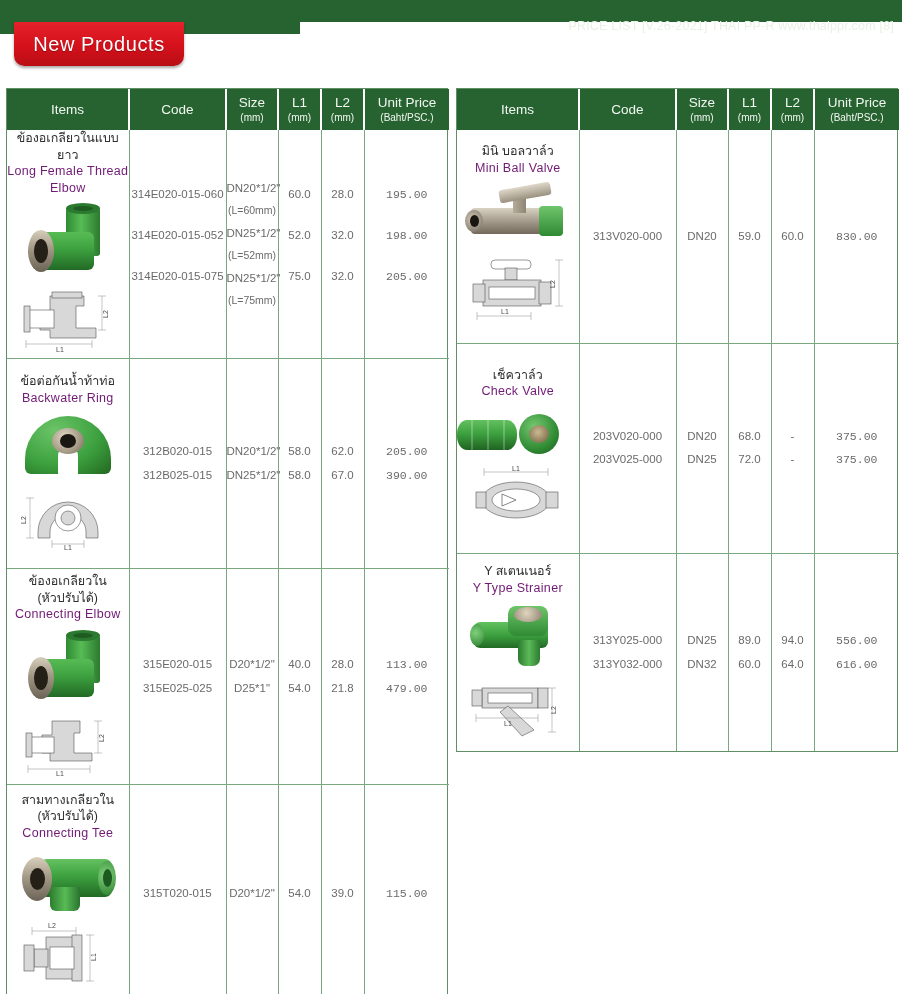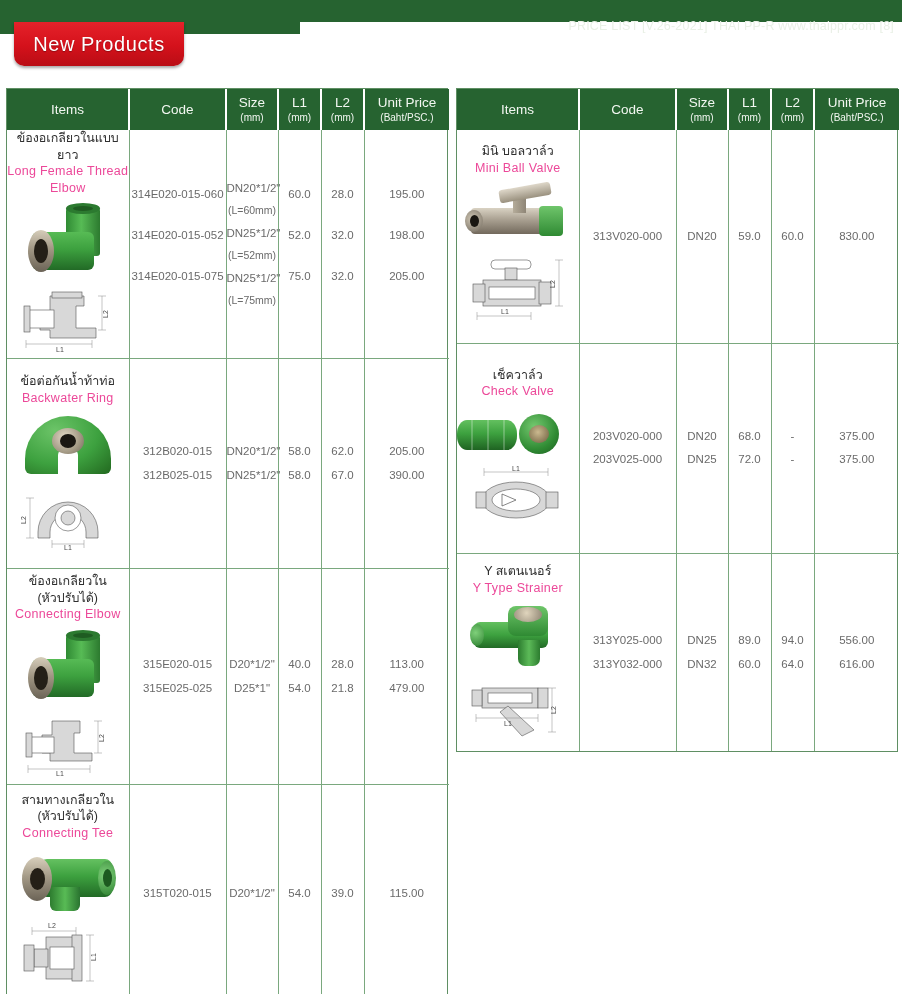--- a/index.html
+++ b/index.html
@@ -64,29 +64,29 @@
 
   table.price td {
     border-right: 1.5px solid #7aa87e;
     border-bottom: 1.5px solid #7aa87e;
     color: #6a6a6a;
     font-size: 11.5px;
     text-align: center;
     vertical-align: middle;
     padding: 0;
   }
-  table.price td:last-child { border-right: none; }
+  table.price td:last-child { border-right: none; font-family: Liberation Mono, monospace; }
   tr.last-row td { border-bottom: none; }
 
   td.items-cell {
     text-align: left; vertical-align: top; position: relative;
     padding: 7px 6px 6px 8px;
   }
   .th-name { color:#2f2f2f; font-size: 12.5px; line-height: 1.32; }
-  .en-name { color:#ec4899; font-size: 12.5px; letter-spacing:.3px; line-height:1.32; }
+  .en-name { color:#701a75; font-size: 12.5px; letter-spacing:.3px; line-height:1.32; }
 
   .code-cell  { font-size: 11.5px; line-height: 2.05; }
   .num-cell   { font-size: 11.5px; line-height: 2.05; }
   .size-cell  { font-size: 11.5px; line-height: 2.05; }
   .price-cell { font-size: 11.5px; line-height: 2.05; padding-right: 22px; text-align: right; }
   .sub-note { display:block; font-size: 10.5px; }
 
   
   .art { position: relative; margin: 10px auto 0 auto; }
 

